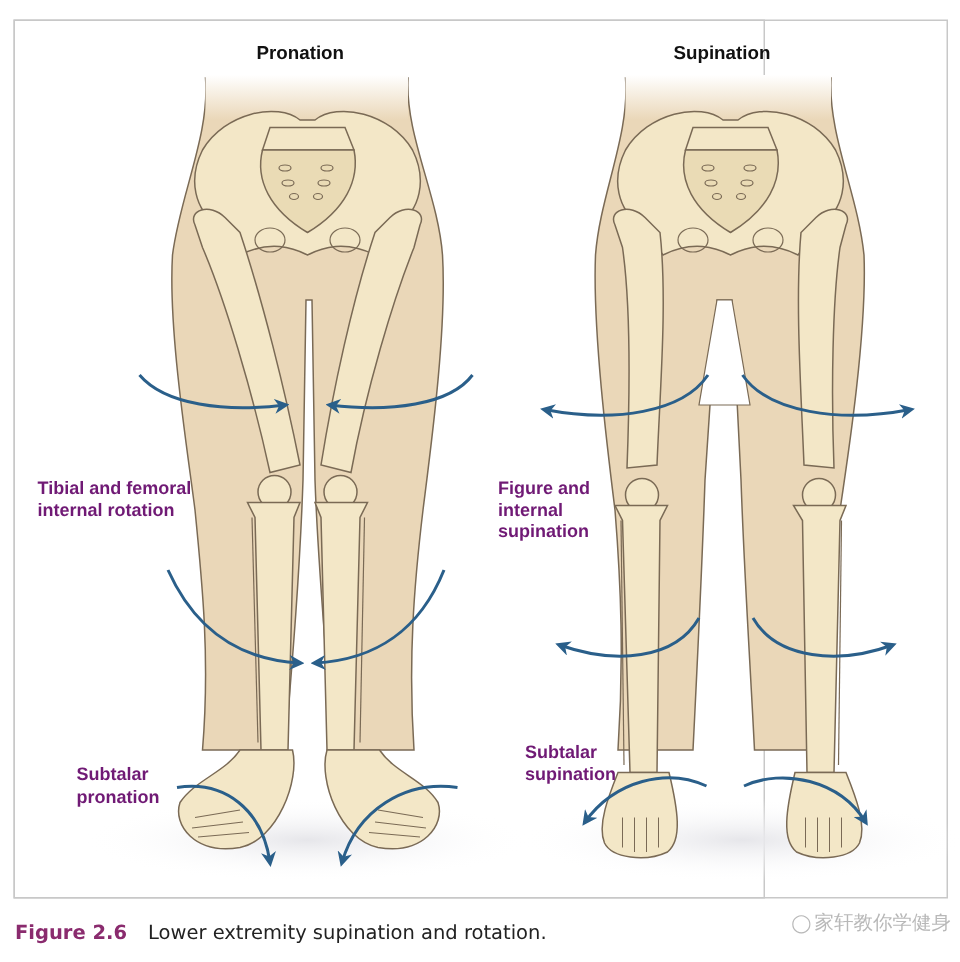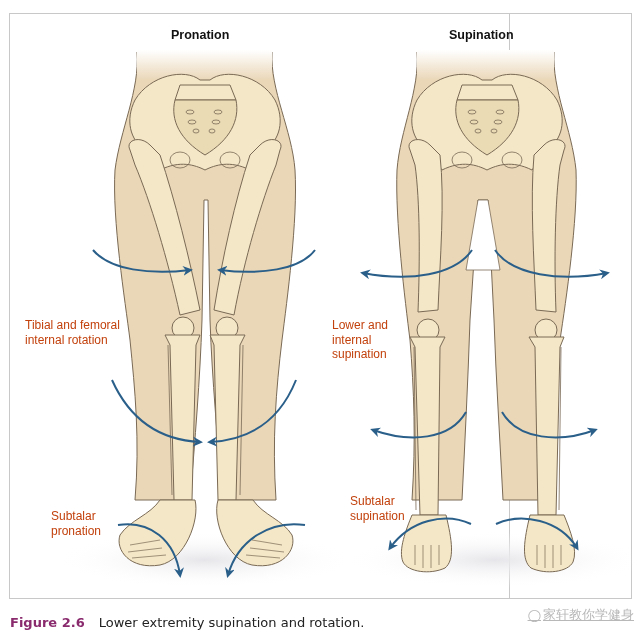--- a/index.html
+++ b/index.html
@@ -1,24 +1,24 @@
 <!DOCTYPE html>
 <html><head>
 <meta charset="utf-8">
 <style>
   html, body { margin:0; padding:0; background:#ffffff; }
   body { width:640px; height:641px; position:relative; overflow:hidden; font-family:"Liberation Sans", sans-serif; }
   #fig-frame { position:absolute; left:9px; top:13px; width:500px; height:586px; border:1px solid #c8c8c8; box-sizing:border-box; width:501px; }
   #fig-frame { width:501px; }
   svg.art { position:absolute; left:0; top:0; }
   .panel-title { position:absolute; font-weight:bold; font-size:12.5px; color:#111; }
-  .label { position:absolute; font-size:12px; line-height:14.5px; color:#c2410c; }
+  .label { position:absolute; font-size:12px; line-height:14.5px; color:#701a75;font-weight:bold; }
   .caption { position:absolute; left:10px; top:615px; font-size:13px; color:#222; font-family:"DejaVu Sans", sans-serif; }
   .caption .fig-num { color:#8a2b6e; font-weight:bold; margin-right:14px; }
-  .watermark { position:absolute; right:6px; top:606px; font-size:13px; color:#b8b8b8; font-family:"DejaVu Sans", sans-serif;text-decoration:underline; }
+  .watermark { position:absolute; right:6px; top:606px; font-size:13px; color:#b8b8b8; font-family:"DejaVu Sans", sans-serif; }
   .watermark .wm-icon { font-size:12px; margin-right:2px; }
 </style>
 </head>
 <body>
 
 <div id="fig-frame" style="width:501px;"></div>
 <div style="position:absolute;left:9px;top:13px;width:623px;height:586px;border:1px solid #c8c8c8;box-sizing:border-box;"></div>
 
 <svg class="art" width="640" height="641" viewBox="0 0 640 641">
   <defs>
@@ -134,21 +134,21 @@
 
 <div class="label" style="left:25px;top:318px;">
   <div>Tibial and femoral</div>
   <div>internal rotation</div>
 </div>
 <div class="label" style="left:51px;top:509px;">
   <div>Subtalar</div>
   <div>pronation</div>
 </div>
 <div class="label" style="left:332px;top:318px;">
-  <div>Lower and</div>
+  <div>Figure and</div>
   <div>internal</div>
   <div>supination</div>
 </div>
 <div class="label" style="left:350px;top:494px;">
   <div>Subtalar</div>
   <div>supination</div>
 </div>
 
 <div class="caption">
   <span class="fig-num">Figure 2.6</span><span>Lower extremity supination and rotation.</span>

